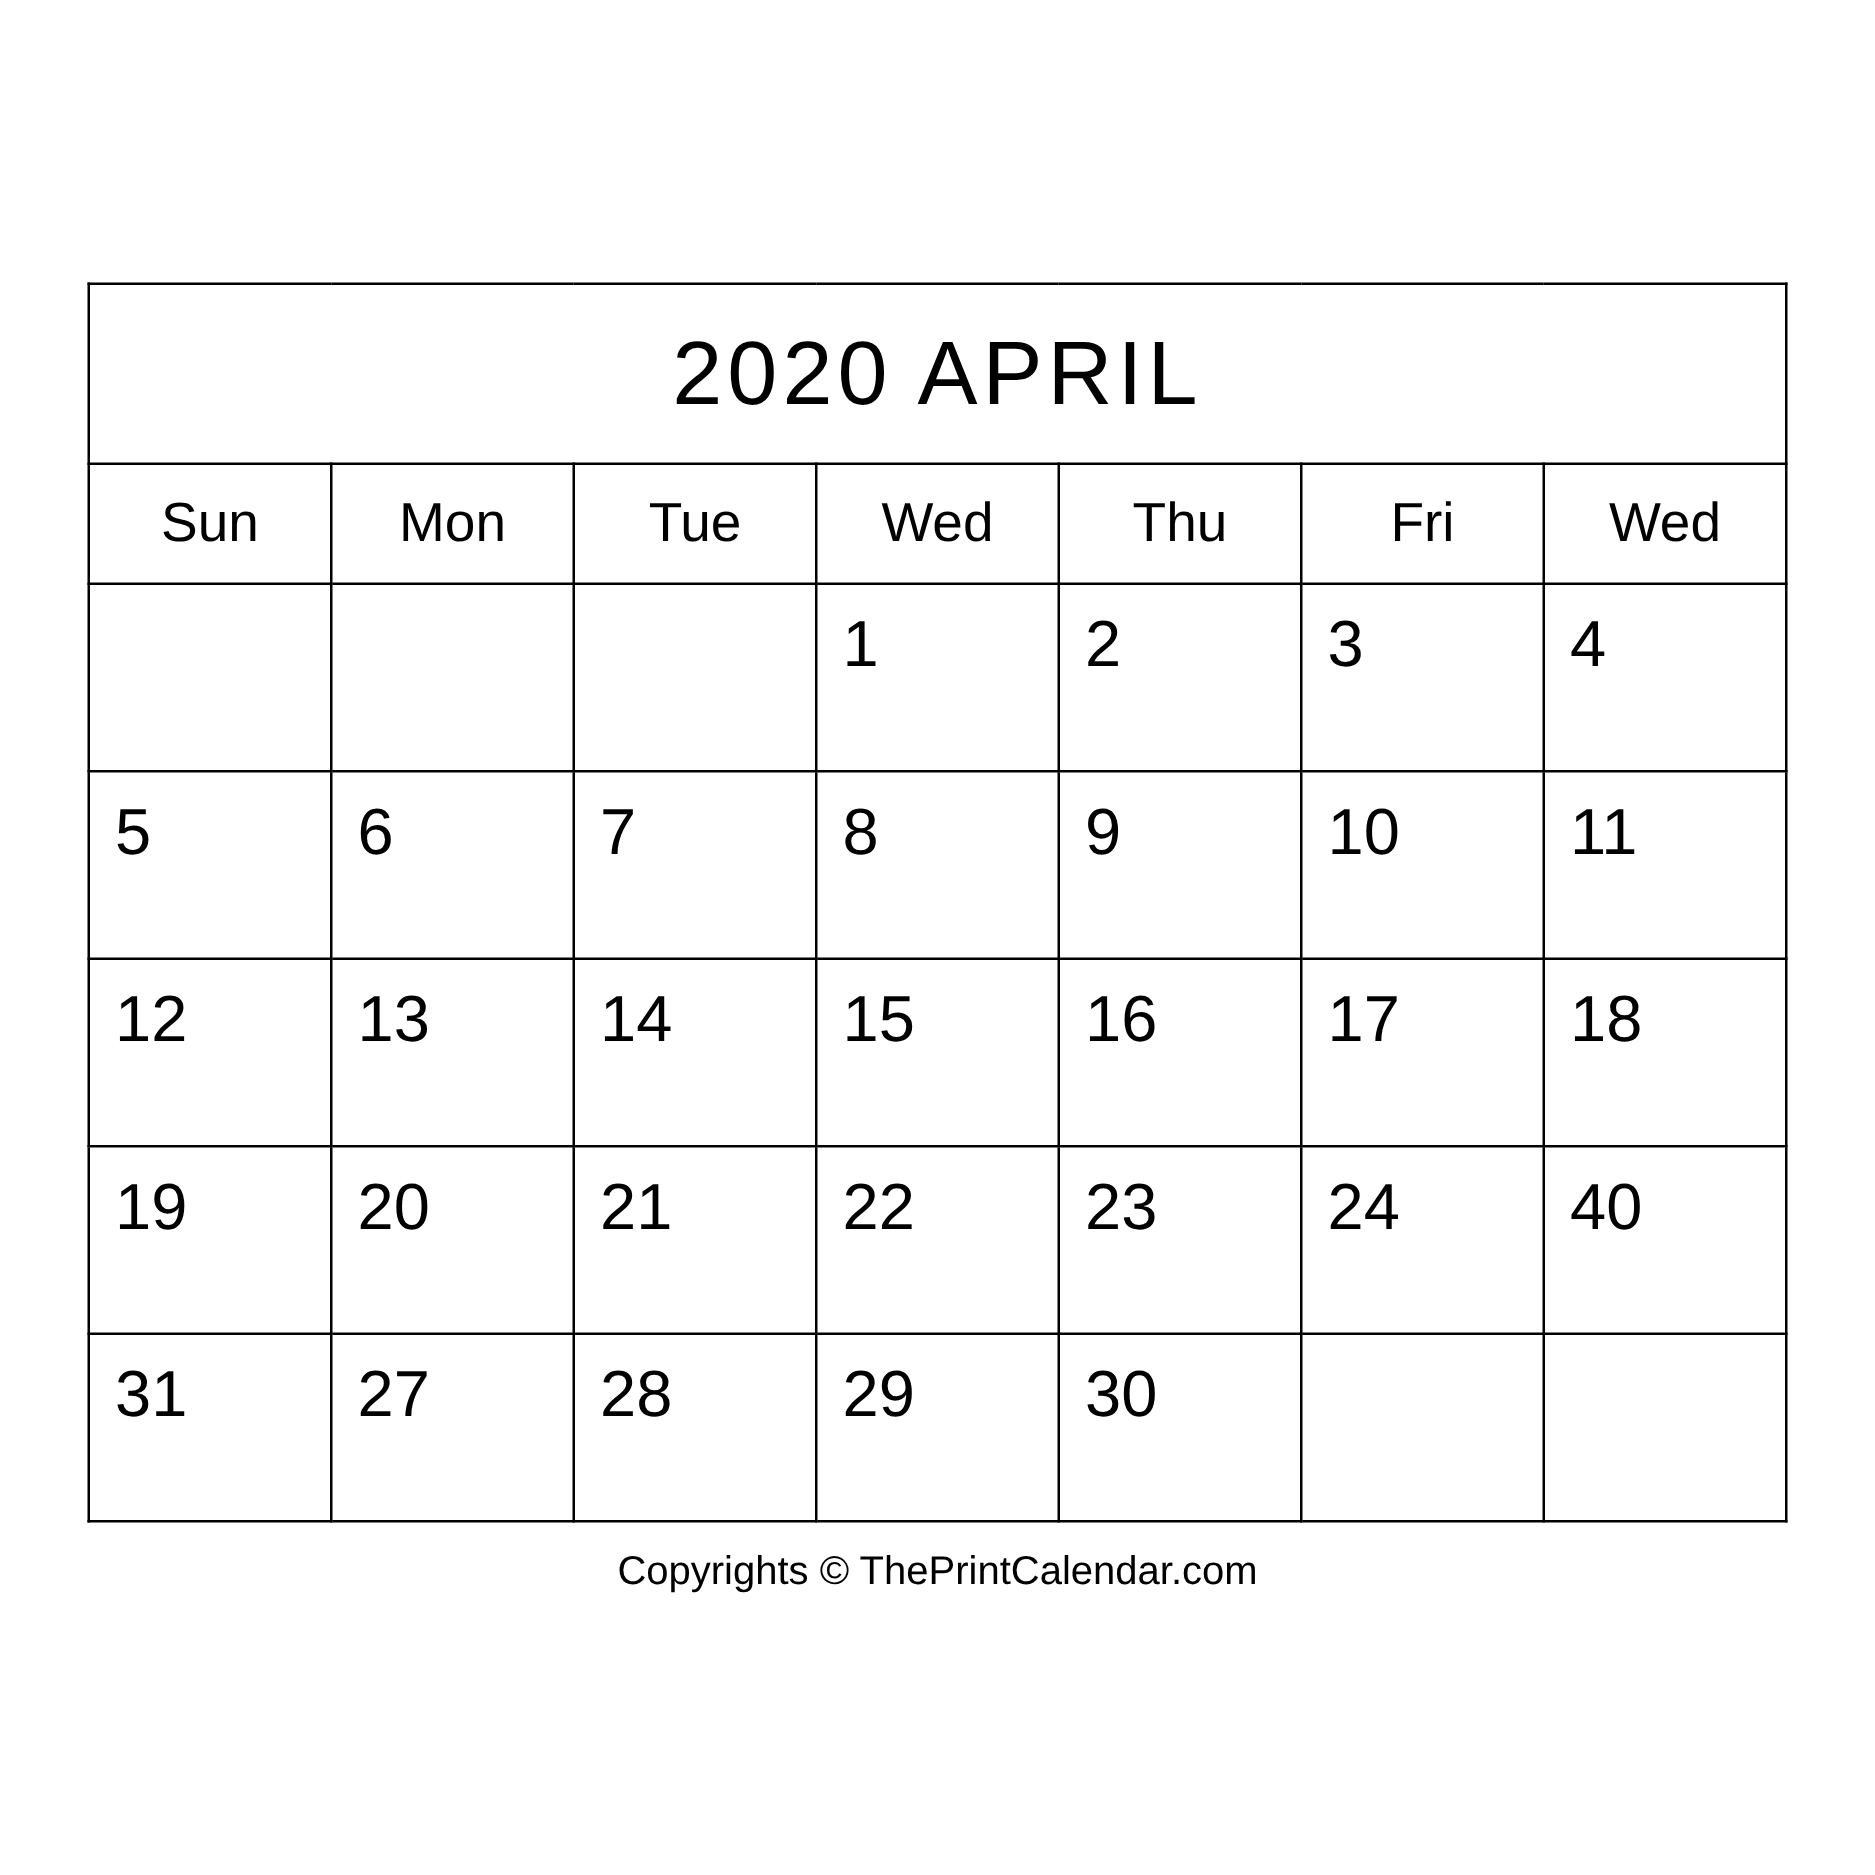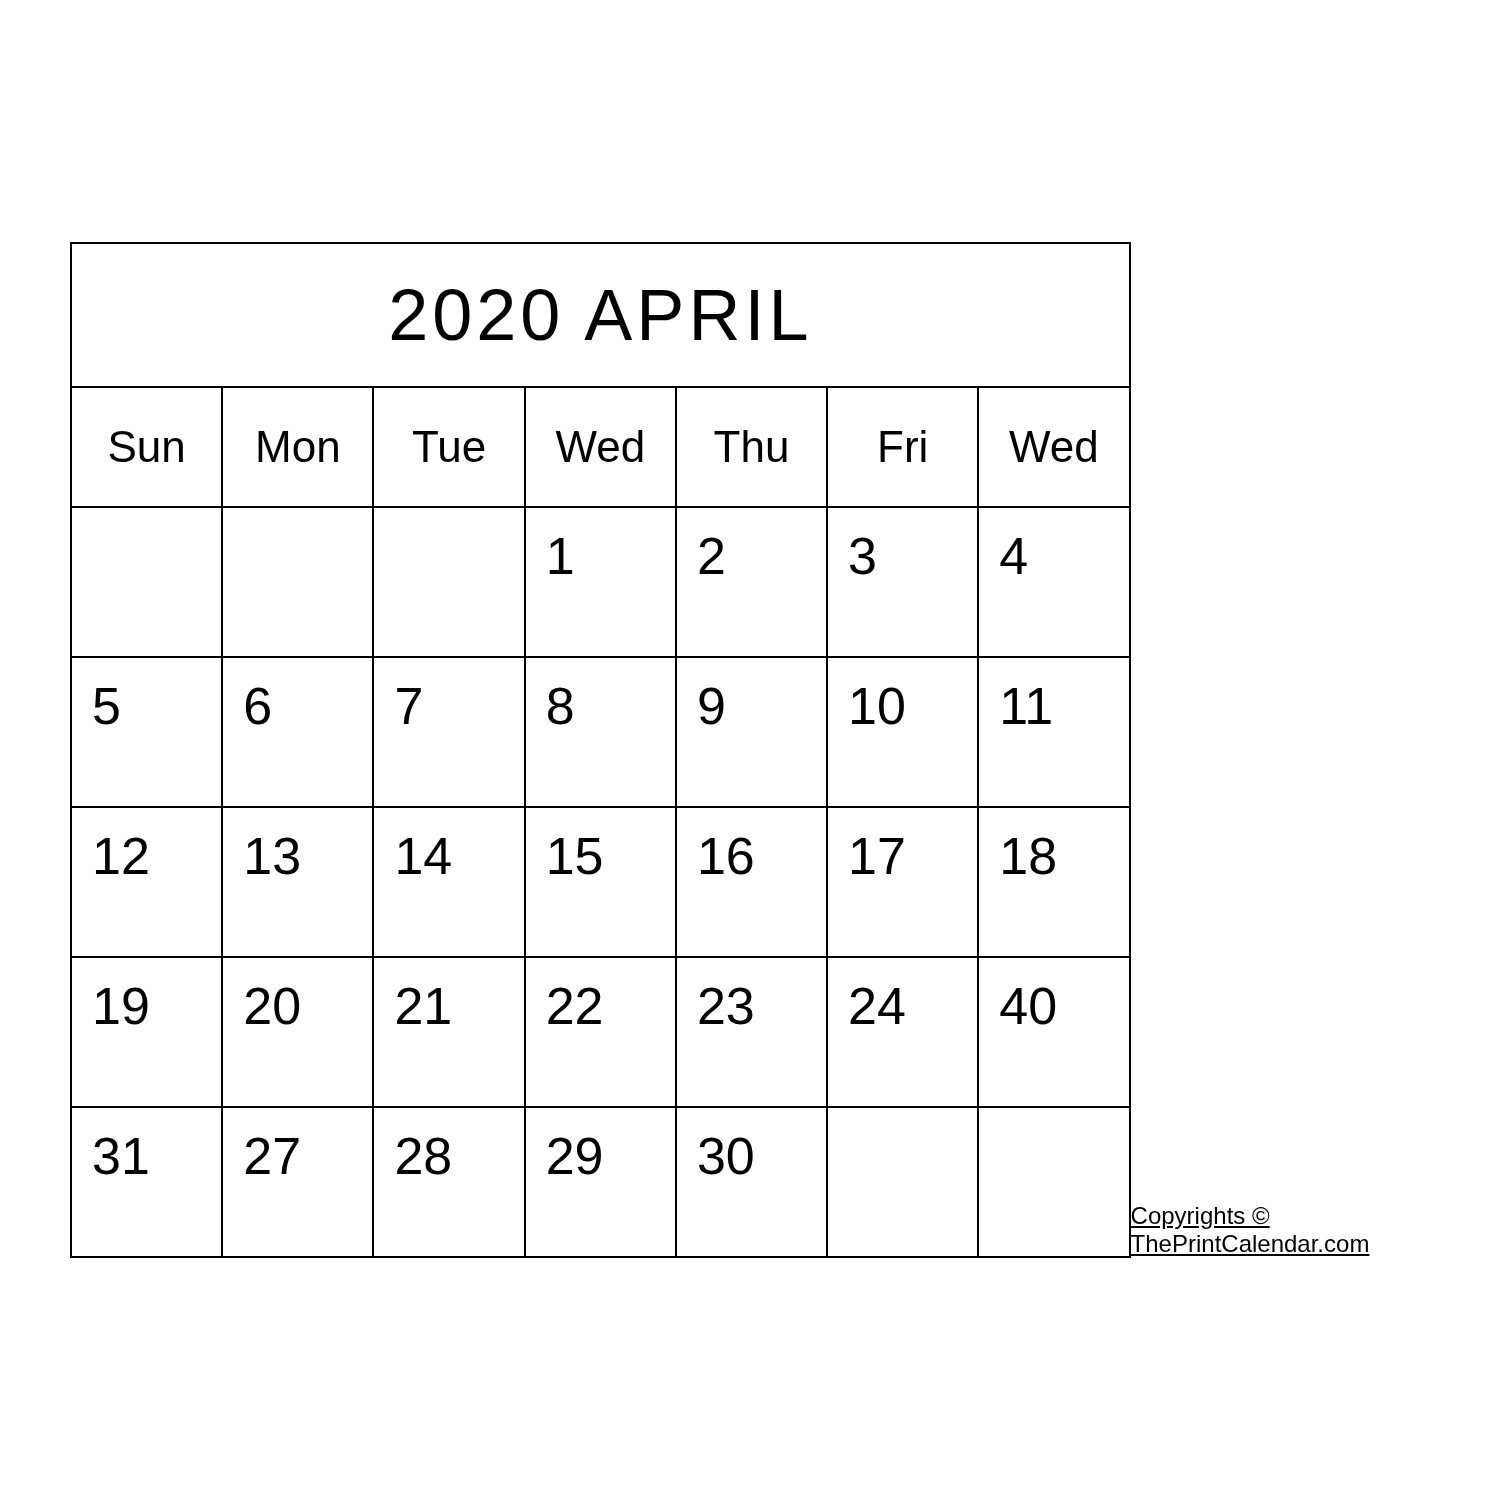--- a/index.html
+++ b/index.html
@@ -14,22 +14,22 @@
       background: #ffffff;
       display: flex;
       flex-direction: column;
       align-items: center;
       justify-content: center;
       font-family: Arial, sans-serif;
     }
 
     .calendar-wrapper {
       display: flex;
-      flex-direction: row;
-      align-items: flex-end;
+      flex-direction: column;
+      align-items: center;
       width: 1360px;
     }
 
     .calendar-table {
       width: 100%;
       border-collapse: collapse;
       border: 2px solid #000;
     }
 
     .calendar-title-row td {
@@ -38,45 +38,44 @@
       font-weight: normal;
       padding: 30px 20px;
       border: 2px solid #000;
       letter-spacing: 4px;
     }
 
     .calendar-header-row th {
       text-align: center;
       font-size: 44px;
       font-weight: normal;
-      padding: 34px 10px;
+      padding: 22px 10px;
       border: 2px solid #000;
       width: calc(100% / 7);
     }
 
     .calendar-day-row td {
       text-align: left;
       vertical-align: top;
       font-size: 52px;
       padding: 18px 20px;
       border: 2px solid #000;
       height: 150px;
       width: calc(100% / 7);
     }
 
     .calendar-day-row td.empty {
       
     }
 
     .copyright {
       margin-top: 20px;
-      font-size: 24px;
+      font-size: 32px;
       color: #000;
       font-family: Arial, sans-serif;
-      text-decoration: underline;
     }
   </style>
 </head>
 <body>
 
 <div class="calendar-wrapper">
   <table class="calendar-table">
     <tbody>
       <tr class="calendar-title-row">
         <td colspan="7">2020   APRIL</td>

